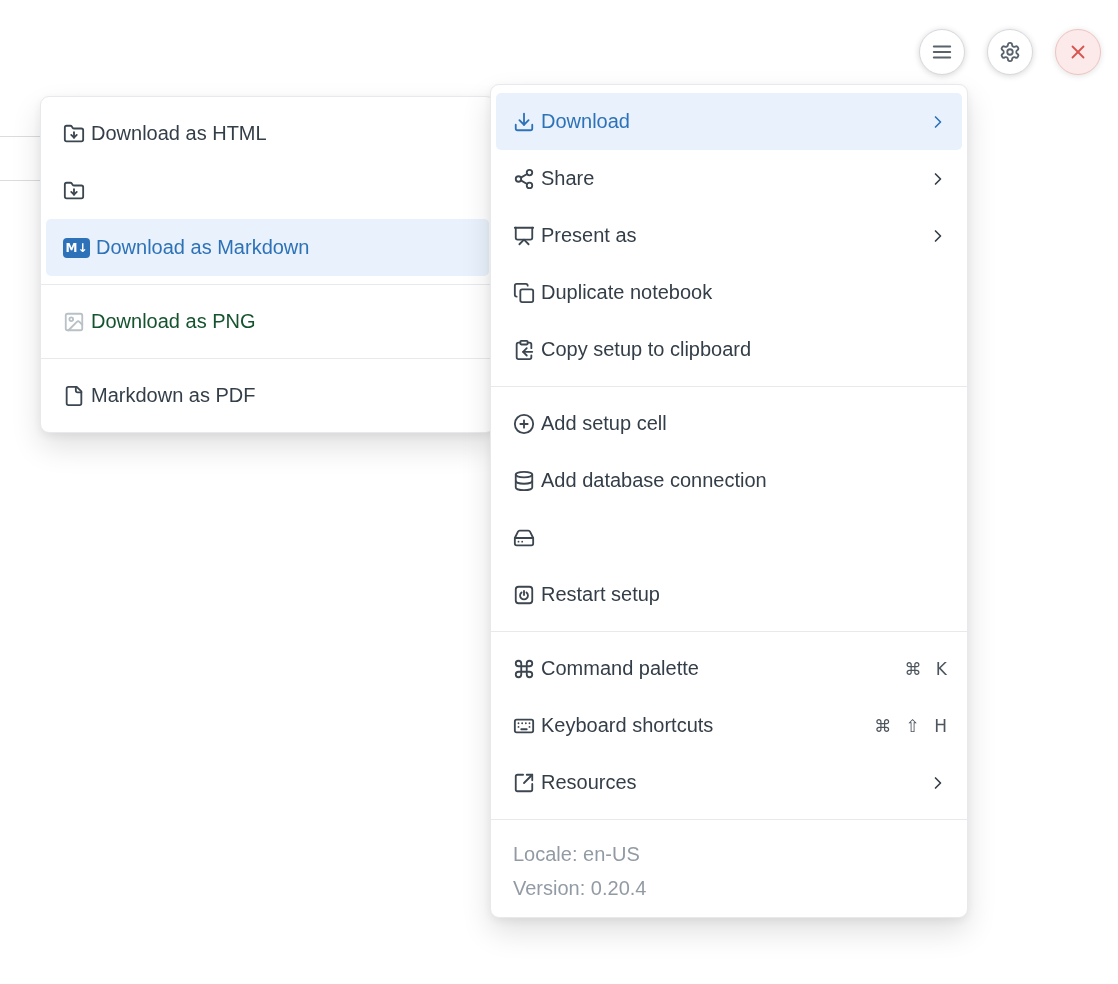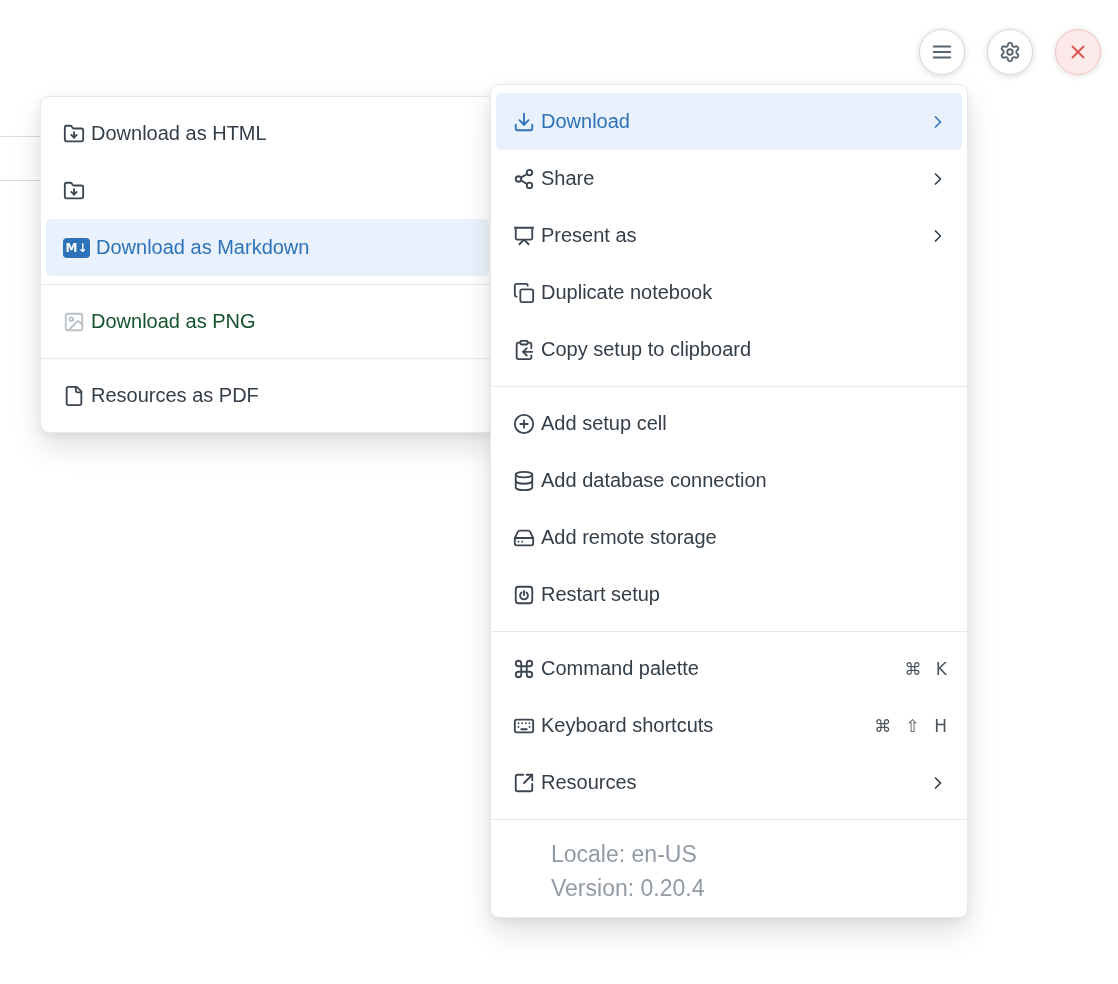--- a/index.html
+++ b/index.html
@@ -55,21 +55,21 @@
     font-family:"DejaVu Sans",sans-serif; font-size:17px; color:#4d565f;
     letter-spacing:1px; word-spacing:7px;
   }
   .menu-item.active { background:#e9f2fc; color:#2d72b8; }
   .menu-item.active .mi-icon, .menu-item.active .mi-chevron { color:#2d72b8; }
   .menu-item.disabled { color:#14532d; cursor:default; }
   .menu-item.disabled .mi-icon { color:#b9c0c6; }
 
   .sep { height:1px; background:#e7e9ec; margin:8px 0; }
 
-  .menu-footer { padding:9px 22px 4px; font-size:23px; color:#929ba4; line-height:34px;margin-left:38px; }
+  .menu-footer { padding:9px 22px 4px; font-size:20px; color:#929ba4; line-height:34px; }
 
   .md-badge {
     width:27px; height:20px; border-radius:4px; background:#2d72b8;
     color:#ffffff; font-size:12px; font-weight:bold;
     display:flex; align-items:center; justify-content:center;
     font-family:"DejaVu Sans",sans-serif; letter-spacing:0;
   }
 
   svg { display:block; }
 </style>
@@ -205,21 +205,20 @@
 
   <div class="menu-item">
     <span class="mi-icon">
       <svg width="22" height="22" viewBox="0 0 24 24" fill="none" stroke="currentColor" stroke-width="2" stroke-linecap="round" stroke-linejoin="round">
           <path d="M22 12H2"></path>
           <path d="M5.45 5.11 2 12v6a2 2 0 0 0 2 2h16a2 2 0 0 0 2-2v-6l-3.45-6.89A2 2 0 0 0 16.76 4H7.24a2 2 0 0 0-1.79 1.11z"></path>
           <path d="M6 16h.01"></path>
           <path d="M10 16h.01"></path>
         </svg>
     </span>
-    <span class="mi-label">Add remote storage</span>
   </div>
 
   <div class="menu-item">
     <span class="mi-icon">
       <svg width="22" height="22" viewBox="0 0 24 24" fill="none" stroke="currentColor" stroke-width="2" stroke-linecap="round" stroke-linejoin="round">
           <rect x="3" y="3" width="18" height="18" rx="3"></rect>
           <path d="M12 7.5V12"></path>
           <path d="M9.3 9.2a4.3 4.3 0 1 0 5.4 0"></path>
         </svg>
     </span>
@@ -325,15 +324,15 @@
 
   <div class="sep"></div>
 
   <div class="menu-item">
     <span class="mi-icon">
       <svg width="22" height="22" viewBox="0 0 24 24" fill="none" stroke="currentColor" stroke-width="2" stroke-linecap="round" stroke-linejoin="round">
           <path d="M15 2H6a2 2 0 0 0-2 2v16a2 2 0 0 0 2 2h12a2 2 0 0 0 2-2V7Z"></path>
           <path d="M14 2v4a2 2 0 0 0 2 2h4"></path>
         </svg>
     </span>
-    <span class="mi-label">Resources as PDF</span>
+    <span class="mi-label">Markdown as PDF</span>
   </div>
 </div>
 
 </body></html>

